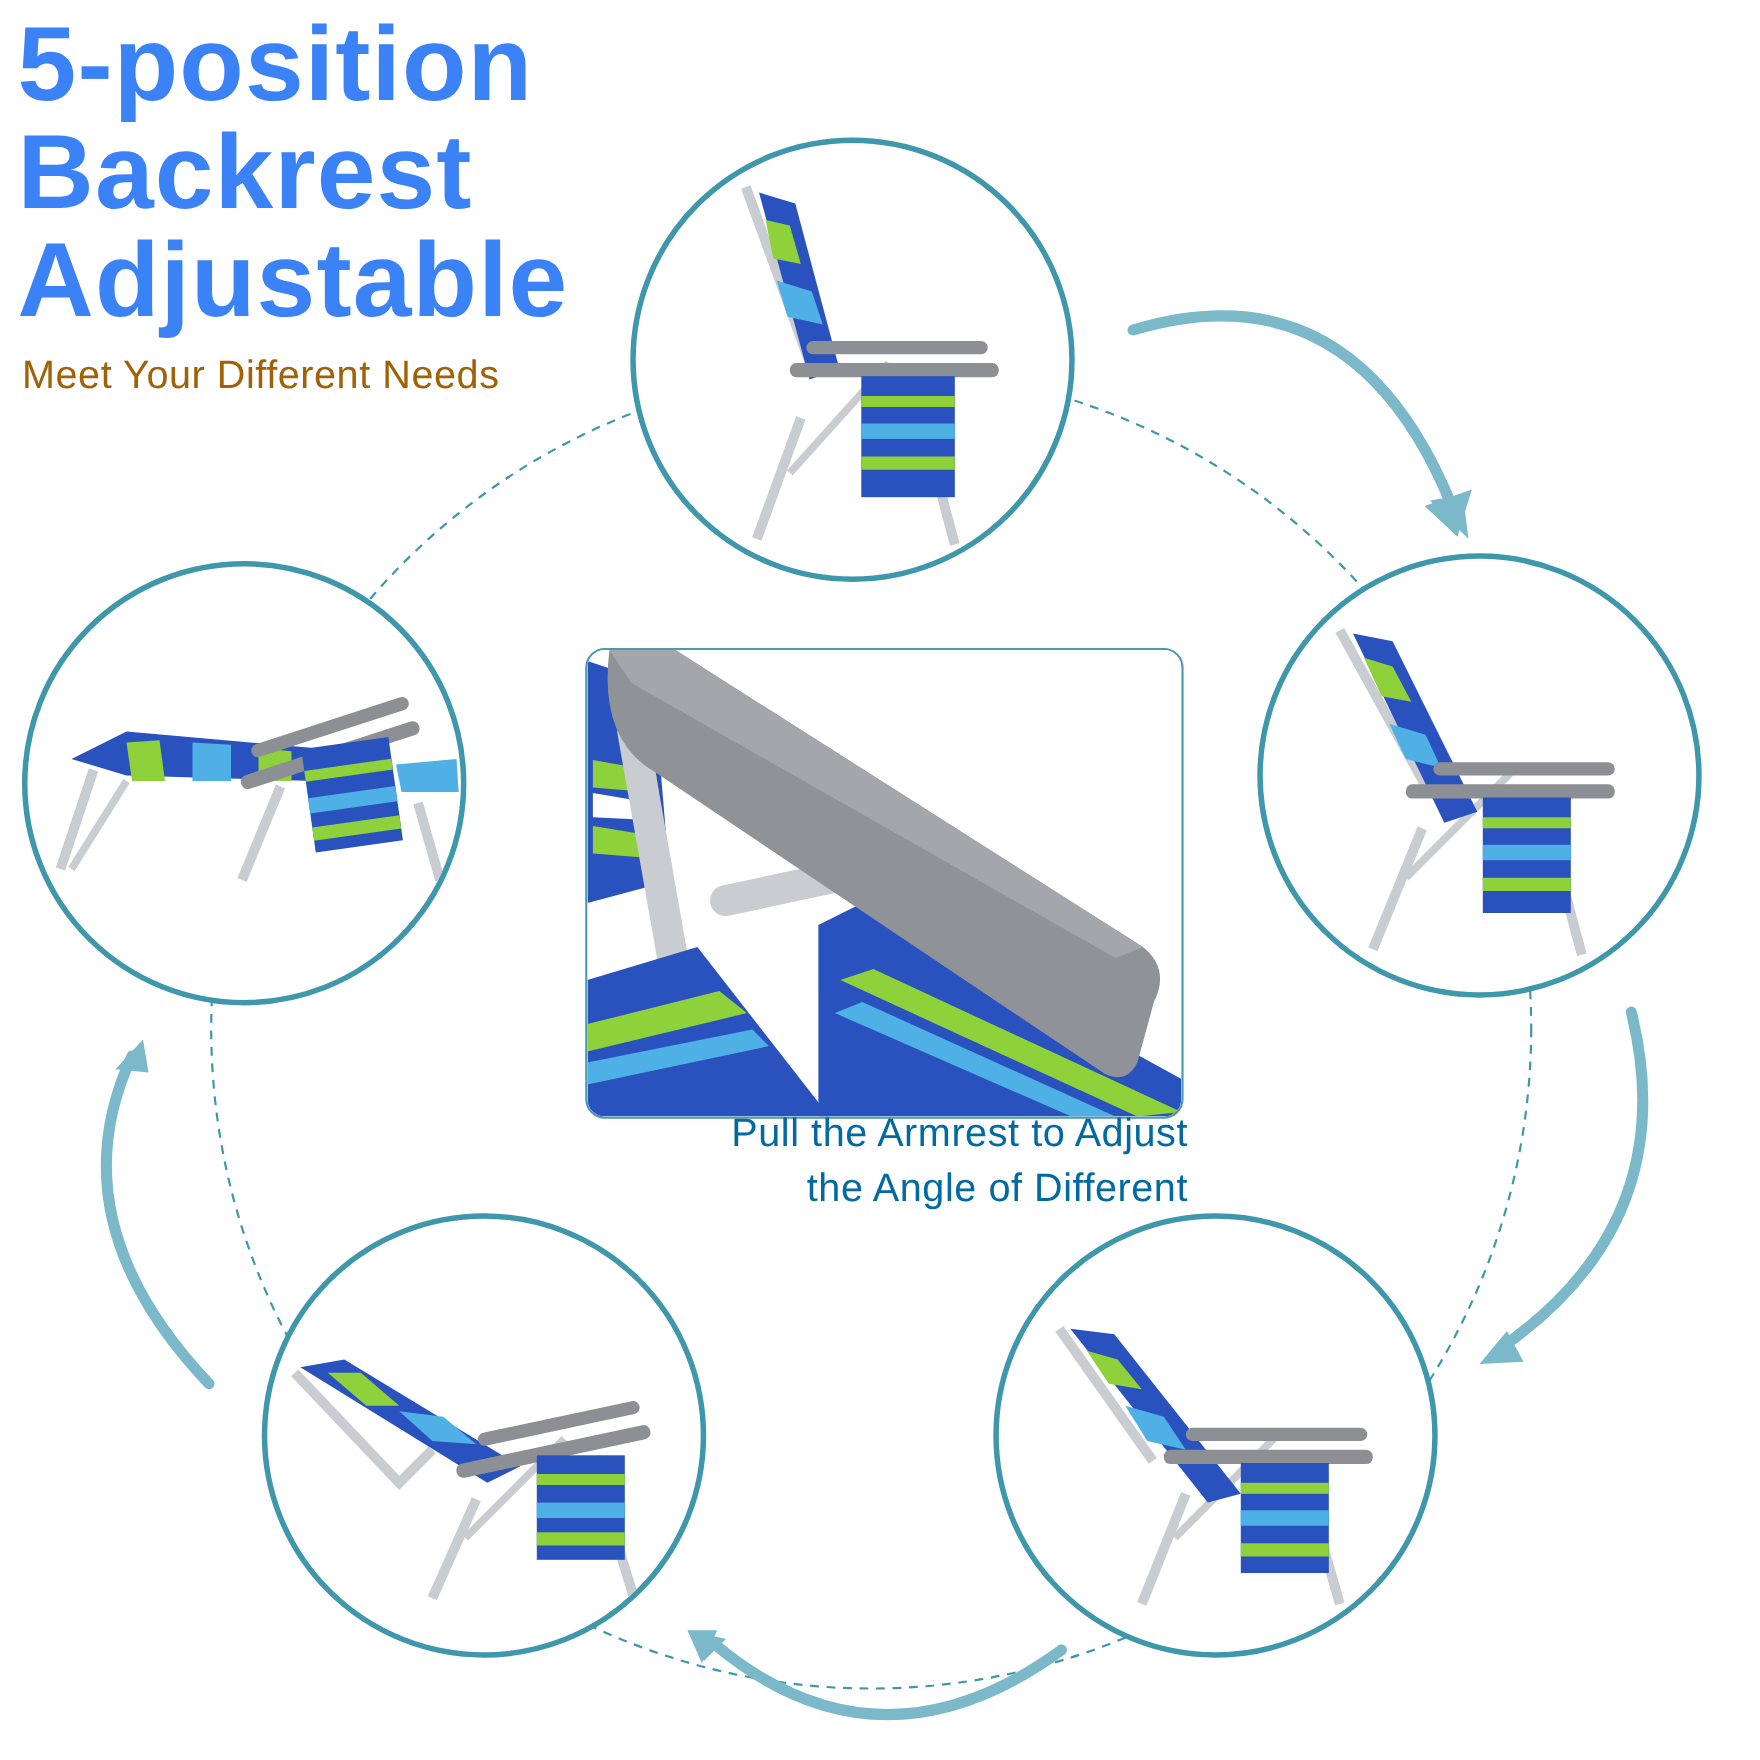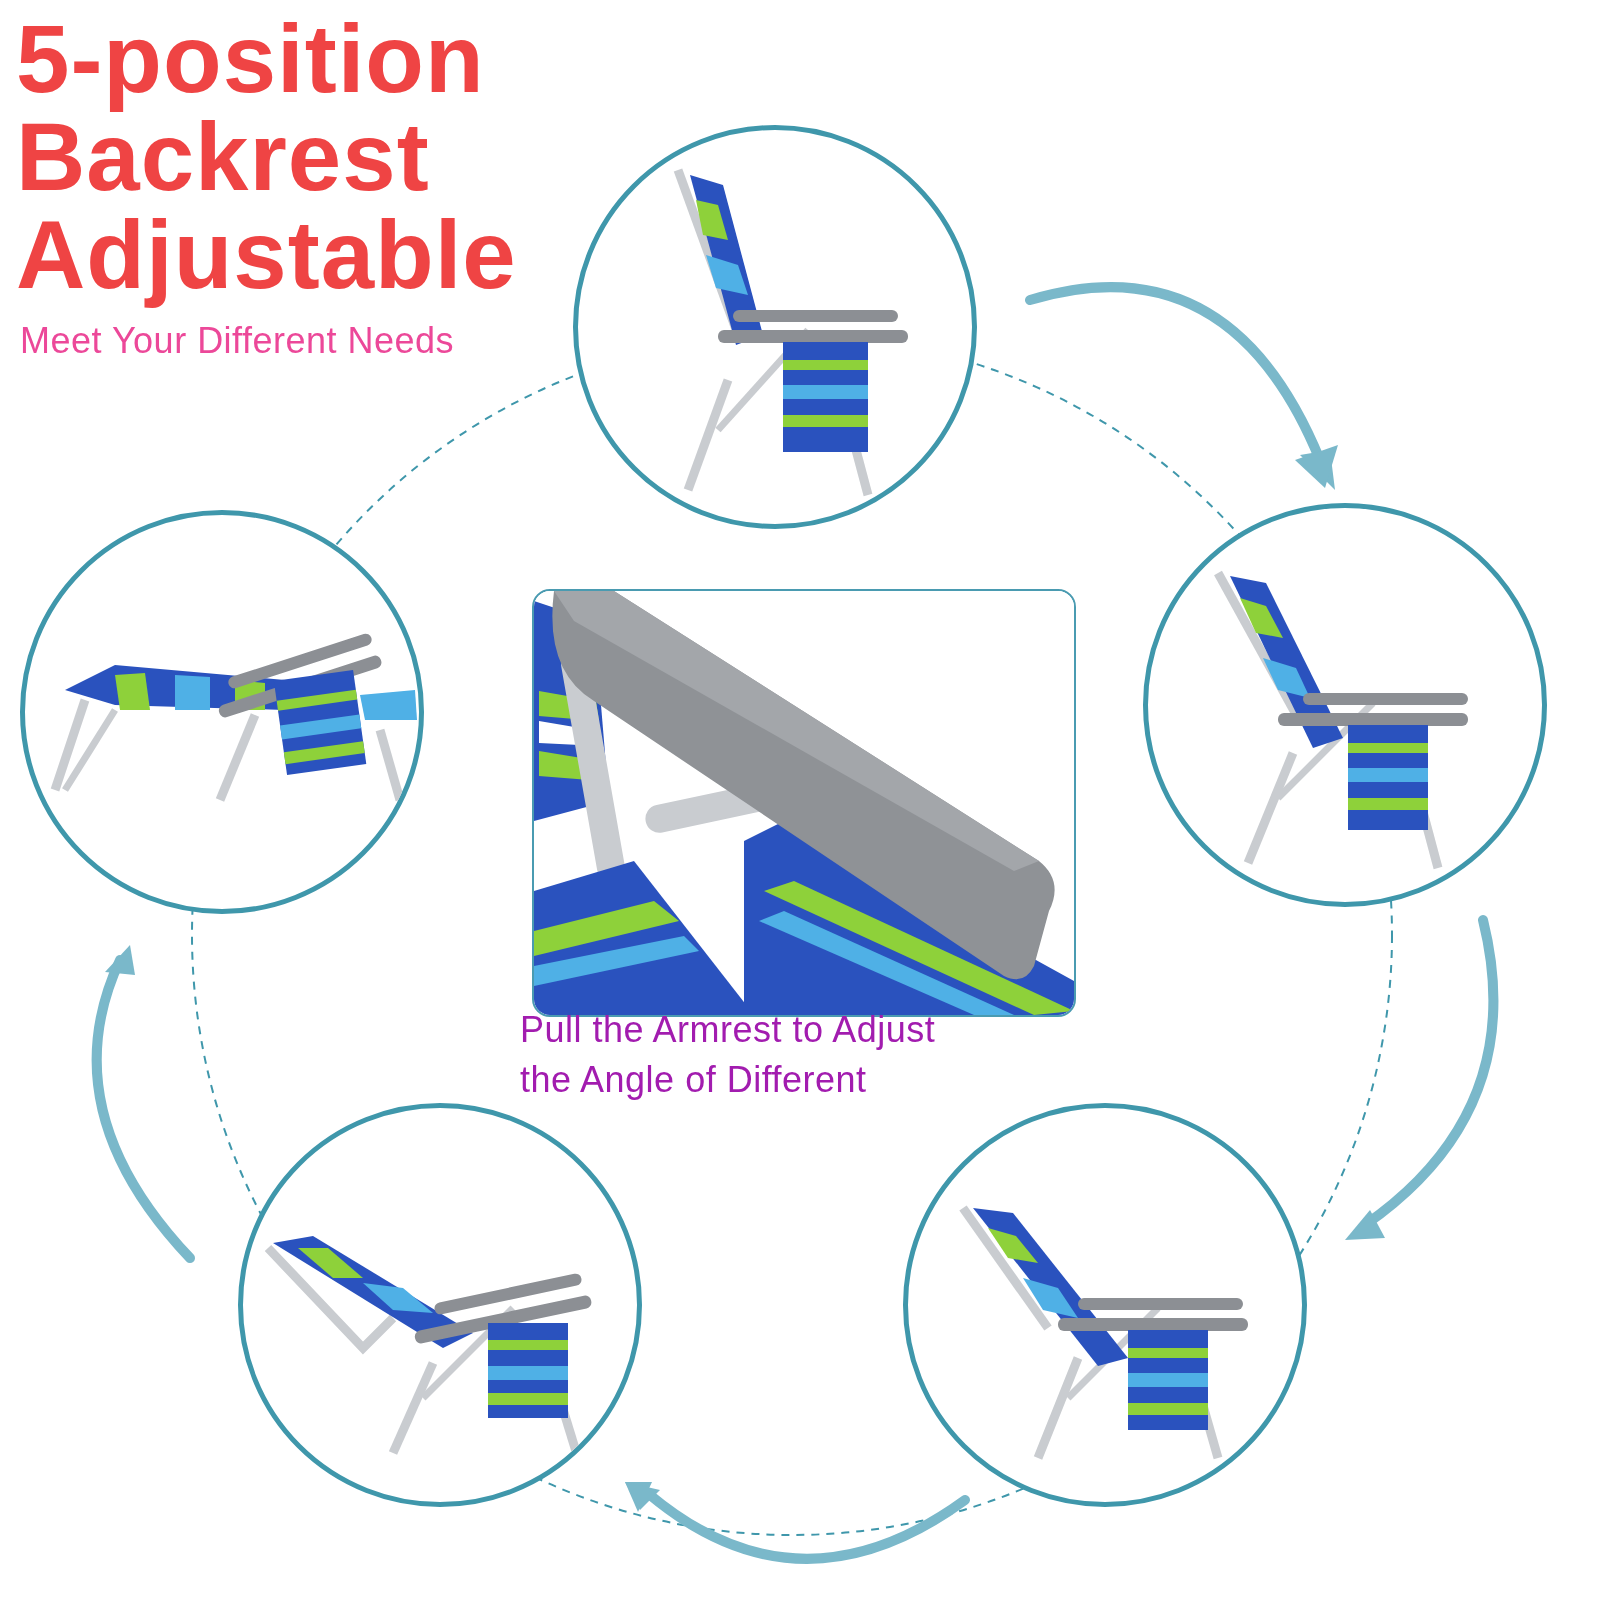--- a/index.html
+++ b/index.html
@@ -1,20 +1,20 @@
 <!DOCTYPE html>
 <html><head>
 <meta charset="utf-8">
 <style>
   html, body { margin: 0; padding: 0; background: #ffffff; }
   body { width: 1600px; height: 1600px; position: relative; overflow: hidden; font-family: "Liberation Sans", sans-serif; }
-  .title { position: absolute; left: 16px; top: 10px; margin: 0; color: #ef4444; font-weight: bold; font-size: 96px; line-height: 98px; letter-spacing: 1px; }
+  .title { position: absolute; left: 16px; top: 10px; margin: 0; color: #3b82f6; font-weight: bold; font-size: 96px; line-height: 98px; letter-spacing: 1px; }
   .title span { display: block; }
-  .subtitle { position: absolute; left: 20px; top: 320px; font-size: 36px; color: #ec4899; letter-spacing: 0.5px; }
-  .caption { position: absolute; left: 520px; top: 1005px; width: 560px; text-align: left; font-size: 36px; line-height: 50px; color: #a21caf; letter-spacing: 0.5px; }
+  .subtitle { position: absolute; left: 20px; top: 320px; font-size: 36px; color: #a16207; letter-spacing: 0.5px; }
+  .caption { position: absolute; left: 520px; top: 1005px; width: 560px; text-align: right; font-size: 36px; line-height: 50px; color: #0369a1; letter-spacing: 0.5px; }
   svg.bg { position: absolute; left: 0; top: 0; }
   .detail-frame { position: absolute; left: 532px; top: 589px; width: 540px; height: 424px; border: 2px solid #4a9bb1; border-radius: 18px; overflow: hidden; background: #fff; }
   .pos-circle { position: absolute; width: 404px; height: 404px; border-radius: 50%; border: 5px solid #3f97ab; background: #fff; box-sizing: border-box; overflow: hidden; }
 </style>
 </head>
 <body>
 
 <svg class="bg" width="1600" height="1600" viewBox="0 0 1600 1600">
 
   <circle cx="792" cy="935" r="600" fill="none" stroke="#3f97ab" stroke-width="2" stroke-dasharray="8 7"></circle>

